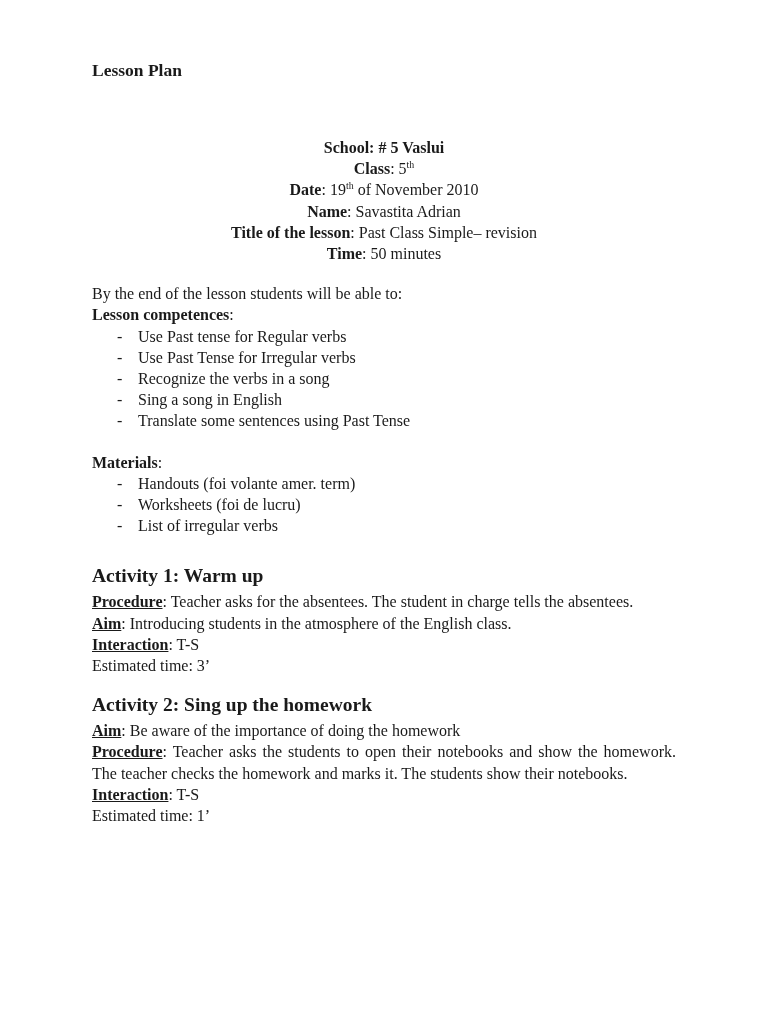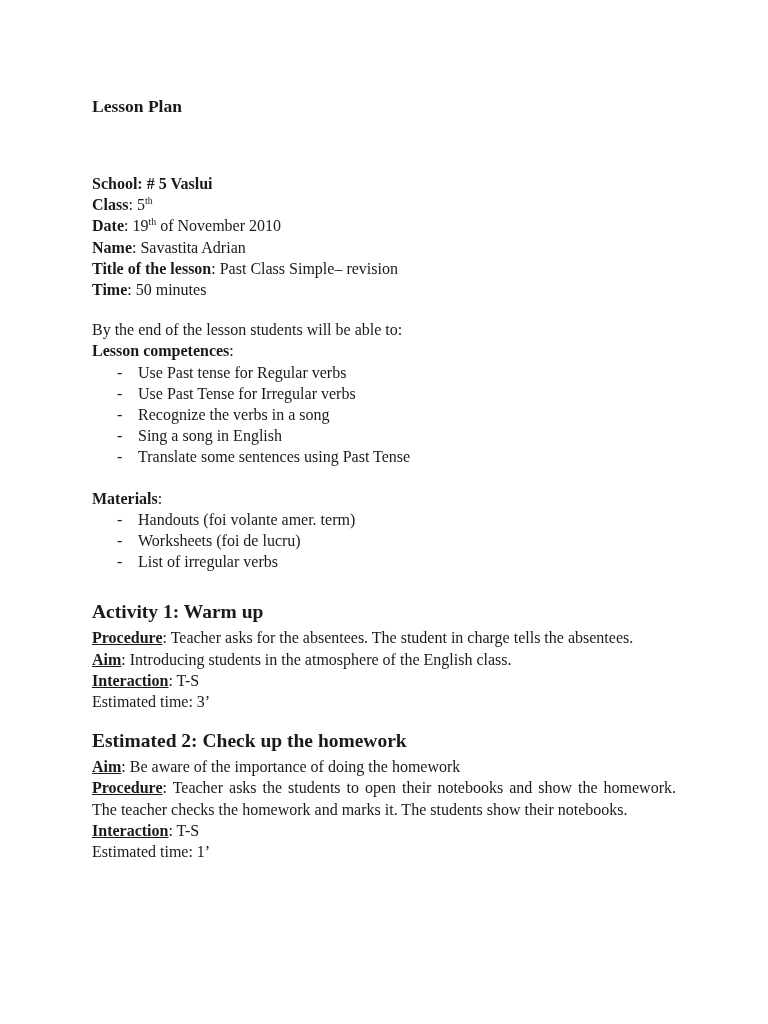--- a/index.html
+++ b/index.html
@@ -11,33 +11,33 @@
     font-family: "Liberation Serif", "DejaVu Serif", serif;
     font-size: 16px;
     line-height: 21.2px;
     -webkit-font-smoothing: antialiased;
     overflow: hidden;
   }
   .page {
     box-sizing: border-box;
     width: 768px;
     height: 1024px;
-    padding: 95px 92px 40px 92px;
+    padding: 59px 92px 40px 92px;
     background: #ffffff;
   }
   .b { font-weight: bold; }
   .u { text-decoration: underline; }
   sup { font-size: 0.62em; line-height: 0; vertical-align: super; }
   .doc-title {
     font-size: 17.5px;
     font-weight: bold;
     line-height: 22px;
     margin: 0 0 56px 0;
   }
-  .meta-block { margin: 16px 0 19px 0; }
+  .meta-block { margin: 16px 0 19px 0; text-align: center; }
   .line { margin: 0; }
   .section { margin: 0 0 20px 0; }
   .list-item { display: flex; }
   .list-item .dash {
     display: inline-block;
     margin-left: 25px;
     width: 21px;
     flex: 0 0 21px;
   }
   .activity-heading {
@@ -110,20 +110,20 @@
 
   <div>
     <div class="activity-heading">Activity 1: Warm up</div>
     <div class="line justify"><span class="b u">Procedure</span><span>: Teacher asks for the absentees. The student in charge tells the absentees.</span></div>
     <div class="line"><span class="b u">Aim</span><span>: Introducing students in the atmosphere of the English class.</span></div>
     <div class="line"><span class="b u">Interaction</span><span>: T-S</span></div>
     <div class="line">Estimated time: 3’</div>
   </div>
 
   <div>
-    <div class="activity-heading second">Estimated 2: Check up the homework</div>
+    <div class="activity-heading second">Activity 2: Sing up the homework</div>
     <div class="line"><span class="b u">Aim</span><span>: Be aware of the importance of doing the homework</span></div>
     <div class="line justify"><span class="b u">Procedure</span><span>: Teacher asks the students to open their notebooks and show the homework. The teacher checks the homework and marks it. The students show their notebooks.</span></div>
     <div class="line"><span class="b u">Interaction</span><span>: T-S</span></div>
     <div class="line">Estimated time: 1’</div>
   </div>
 
 </div>
 
 </body></html>

